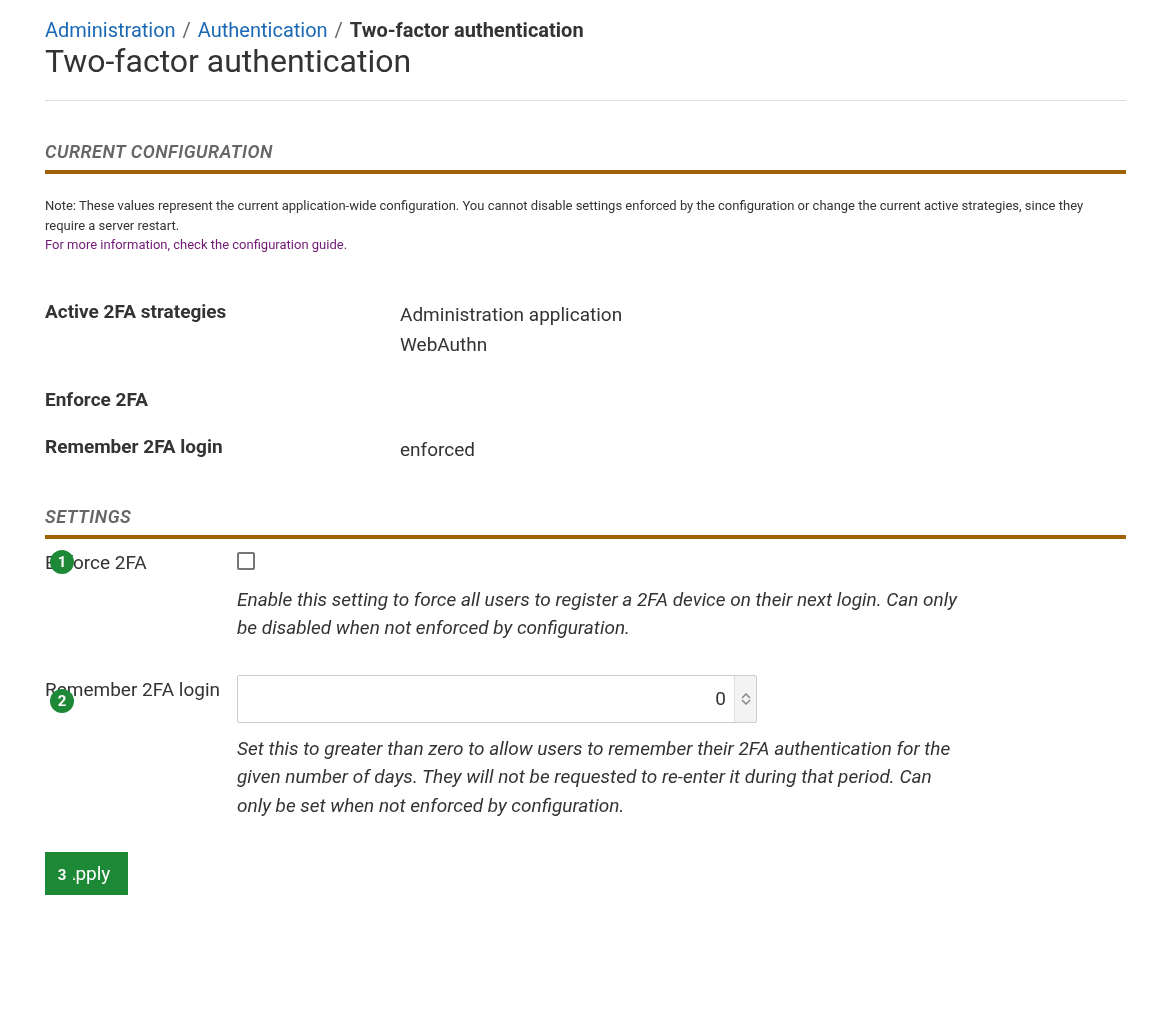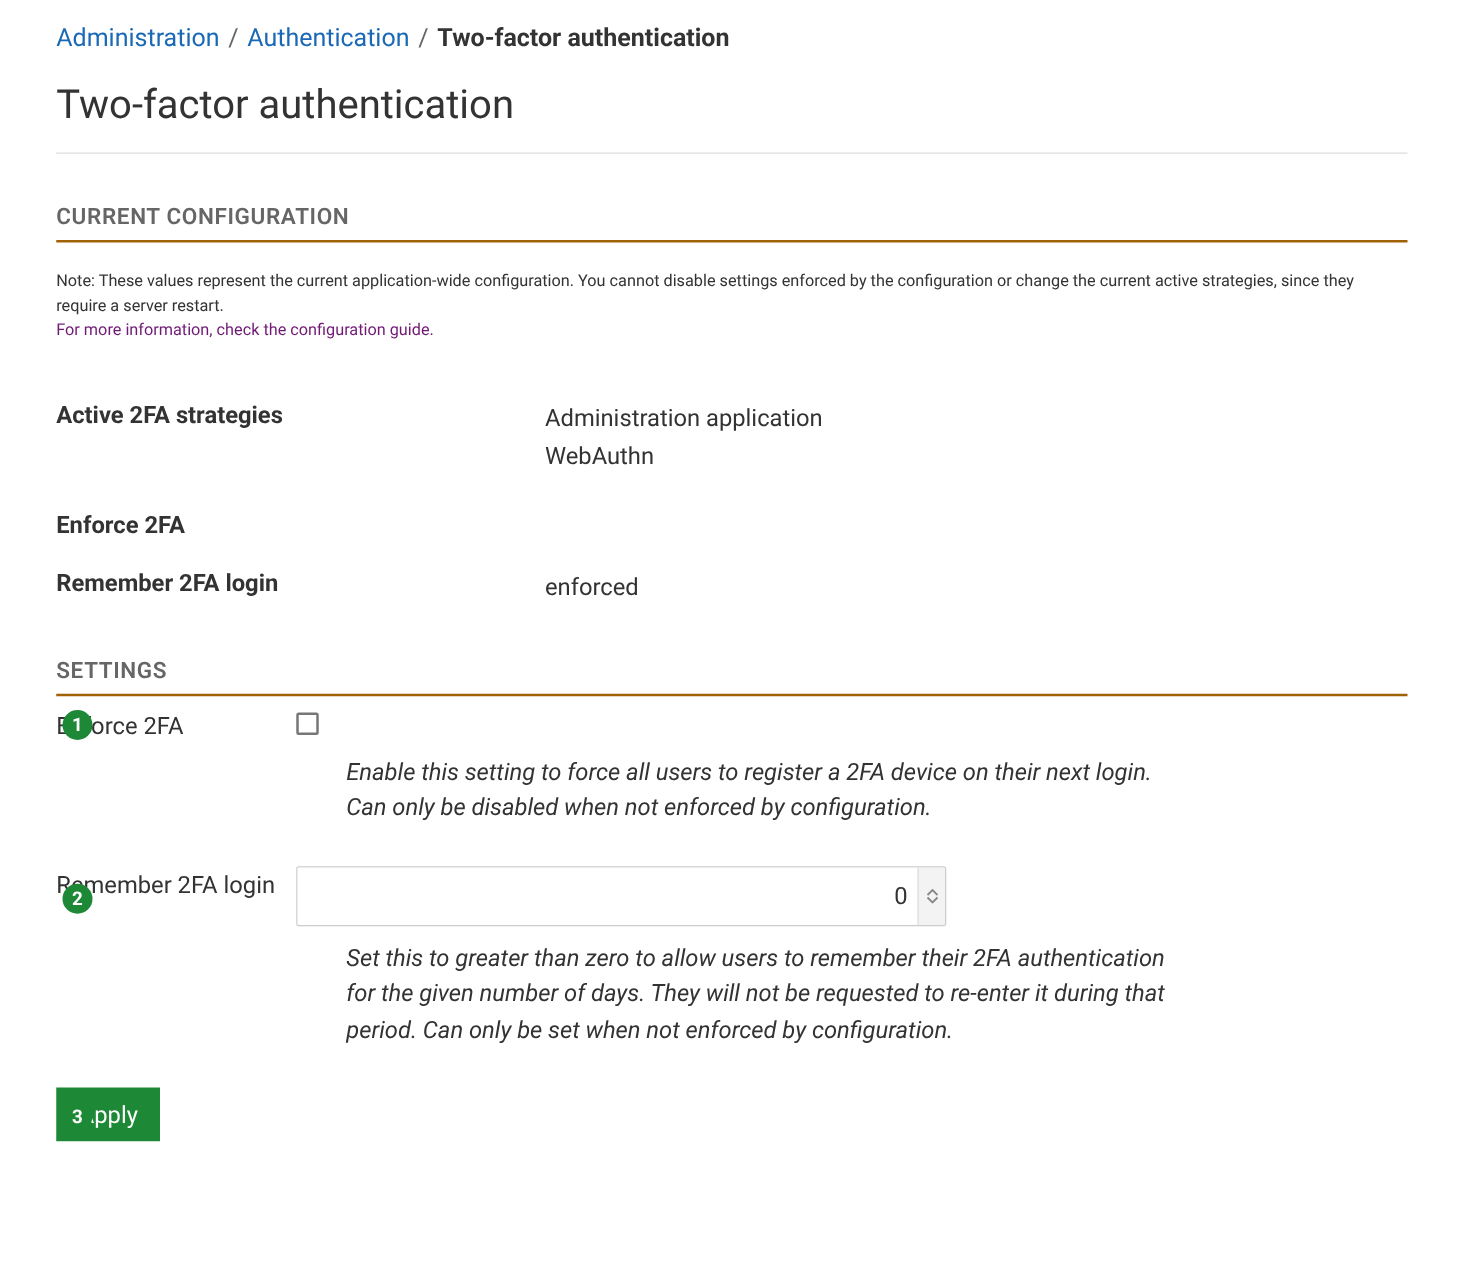--- a/index.html
+++ b/index.html
@@ -9,59 +9,59 @@
       color: #333;
       font-size: 16px;
       padding: 18px 45px 30px 8px;
       position: relative;
     }
     .content {
       margin-left: 37px;
     }
     .breadcrumb {
       font-size: 20px;
-      margin-bottom: 22px;
       color: #333;
     }
     .breadcrumb a { color: #1b69b6; text-decoration: none; }
     .breadcrumb .sep { color: #666; margin: 0 2px; }
     .breadcrumb .current { font-weight: 700; color: #333; }
     h1.page-title { font-size: 32px; font-weight: 400; color: #333; margin-bottom: 20px; }
     hr.title-rule { border: none; border-top: 1px solid #ddd; margin-bottom: 40px; }
     .section-label {
       text-transform: uppercase;
       color: #666;
       font-weight: 600;
       font-size: 18px;
       letter-spacing: 0.5px;
-      border-bottom: 2px solid #a16207;
+      border-bottom: 4px solid #a16207;
       padding-bottom: 8px;
       margin-bottom: 22px;
+      font-style: italic;
     }
     .note {
       font-size: 13px;
       line-height: 1.5;
       color: #333;
       margin-bottom: 45px;
     }
     .note a { color: #701a75; text-decoration: none; }
     .config-grid { margin-bottom: 40px; }
-    .config-row { display: flex; margin-bottom: 28px; gap: 36px; }
+    .config-row { display: flex; margin-bottom: 28px; }
     .config-row.tight { margin-bottom: 24px; }
     .config-label { flex: 0 0 355px; font-weight: 700; font-size: 19px; color: #333; }
     .config-value { font-size: 19px; color: #333; line-height: 1.6; }
     .settings-section .section-label { margin-bottom: 9px; }
     .form-row { display: flex; margin-bottom: 32px; position: relative; }
     .form-label-col { flex: 0 0 192px; font-size: 19px; color: #333; padding-top: 2px; line-height: 1.4; }
     .form-control-col { flex: 1; max-width: 720px; }
     .checkbox {
       width: 18px; height: 18px; border: 2px solid #777; border-radius: 2px;
       display: inline-block; background: #fff; cursor: pointer; margin-top: 4px;
     }
-    .help-text { font-style: italic; color: #333; font-size: 19px; line-height: 1.5; margin-top: 12px; margin-left: 40px; }
+    .help-text { font-style: italic; color: #333; font-size: 19px; line-height: 1.5; margin-top: 12px; }
     .number-input-wrap {
       width: 520px; height: 48px; border: 1px solid #ccc; border-radius: 2px;
       display: flex; align-items: stretch; overflow: hidden;
     }
     .number-input {
       flex: 1; border: none; outline: none; font-size: 19px; text-align: right;
       padding: 0 8px; color: #333; font-family: inherit;
     }
     .spinner {
       width: 22px; background: #f3f3f3; border-left: 1px solid #ddd;

